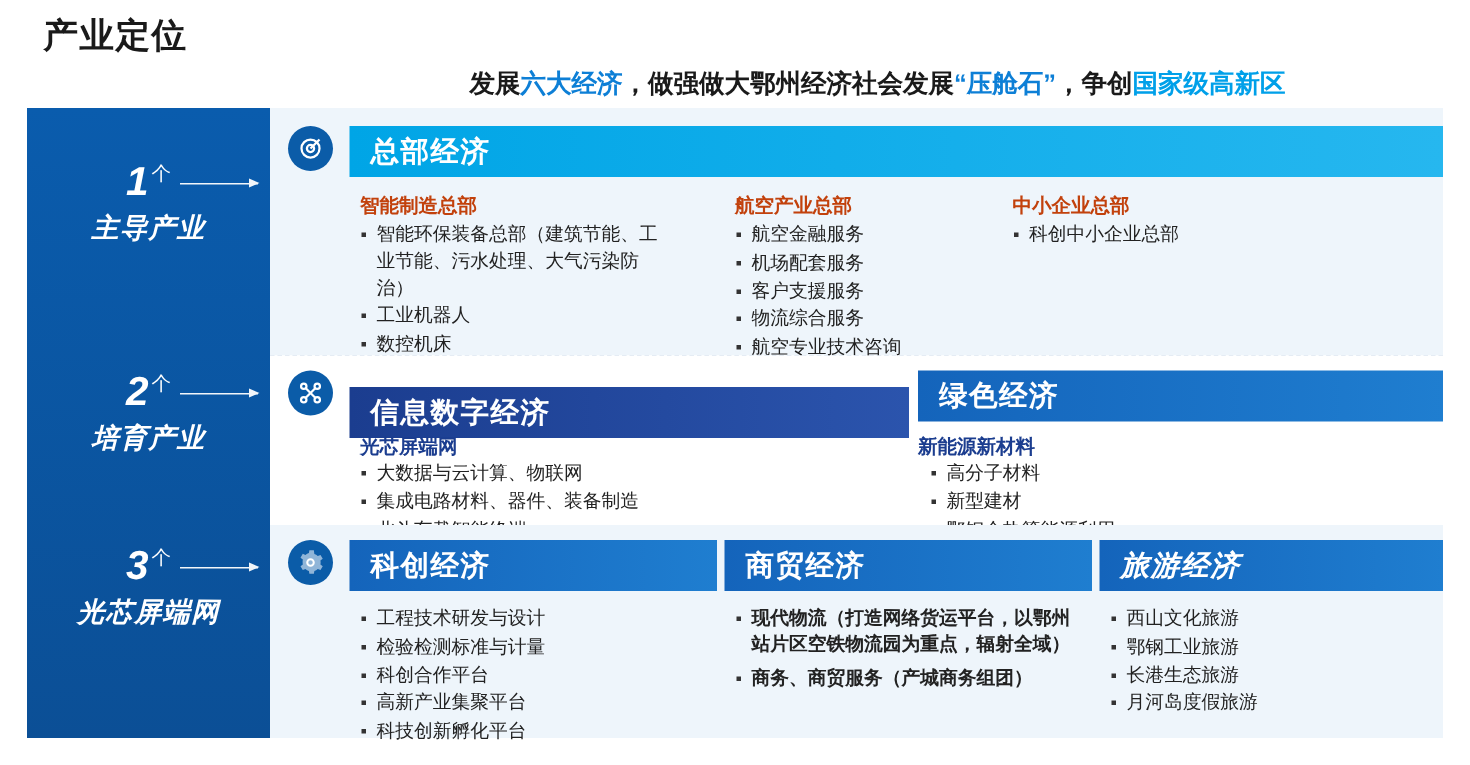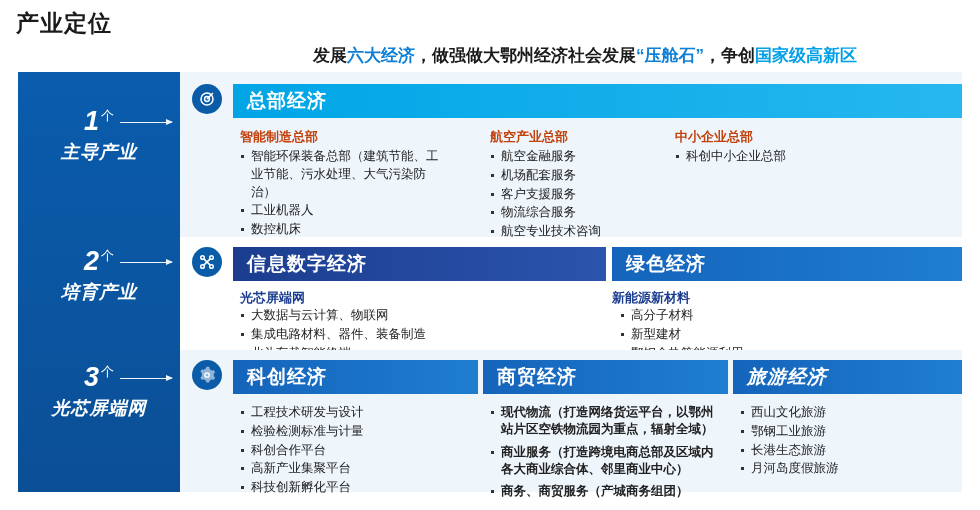--- a/index.html
+++ b/index.html
@@ -9,21 +9,21 @@
   body {
     width: 980px;
     height: 510px;
     background: #ffffff;
     font-family: "Liberation Sans", sans-serif;
     overflow: hidden;
     position: relative;
   }
   .page-title {
     position: absolute;
-    left: 16px;
+    left: 29px;
     top: 8px;
     font-size: 23px;
     font-weight: bold;
     color: #1a1a1a;
     letter-spacing: 1px;
   }
   .headline {
     position: absolute;
     left: 190px;
     top: 44px;
@@ -262,21 +262,21 @@
       <svg width="18" height="18" viewBox="0 0 24 24" fill="none" stroke="#ffffff" stroke-width="2">
         <circle cx="6" cy="6" r="2.4"></circle>
         <circle cx="18" cy="6" r="2.4"></circle>
         <circle cx="6" cy="18" r="2.4"></circle>
         <circle cx="18" cy="18" r="2.4"></circle>
         <line x1="7.8" y1="7.8" x2="16.2" y2="16.2"></line>
         <line x1="16.2" y1="7.8" x2="7.8" y2="16.2"></line>
       </svg>
     </div>
 
-    <div class="hdr navy" style="left:53px; top:10px; width:373px;">信息数字经济</div>
+    <div class="hdr navy" style="left:53px; top:21px; width:373px;">信息数字经济</div>
     <div class="hdr blue" style="left:432px; top:10px; width:350px;">绿色经济</div>
 
     <div class="colhead navy" style="left:60px; top:52px;">光芯屏端网</div>
     <ul class="bullets" style="left:60px; top:70px; width:290px;">
       <li>大数据与云计算、物联网</li>
       <li>集成电路材料、器件、装备制造</li>
       <li>北斗车载智能终端</li>
       <li>5G 通信设备</li>
     </ul>
 
@@ -307,21 +307,20 @@
     <ul class="bullets" style="left:60px; top:54px; width:220px;">
       <li>工程技术研发与设计</li>
       <li>检验检测标准与计量</li>
       <li>科创合作平台</li>
       <li>高新产业集聚平台</li>
       <li>科技创新孵化平台</li>
     </ul>
 
     <ul class="bullets" style="left:310px; top:54px; width:235px; line-height:1.38;font-weight:bold;">
       <li style="margin-bottom:5px;">现代物流（打造网络货运平台，以鄂州站片区空铁物流园为重点，辐射全域）</li>
-      <li style="margin-bottom:5px;">商业服务（打造跨境电商总部及区域内各大商业综合体、邻里商业中心）</li>
       <li>商务、商贸服务（产城商务组团）</li>
     </ul>
 
     <ul class="bullets" style="left:560px; top:54px; width:210px;">
       <li>西山文化旅游</li>
       <li>鄂钢工业旅游</li>
       <li>长港生态旅游</li>
       <li>月河岛度假旅游</li>
     </ul>
   </div>

